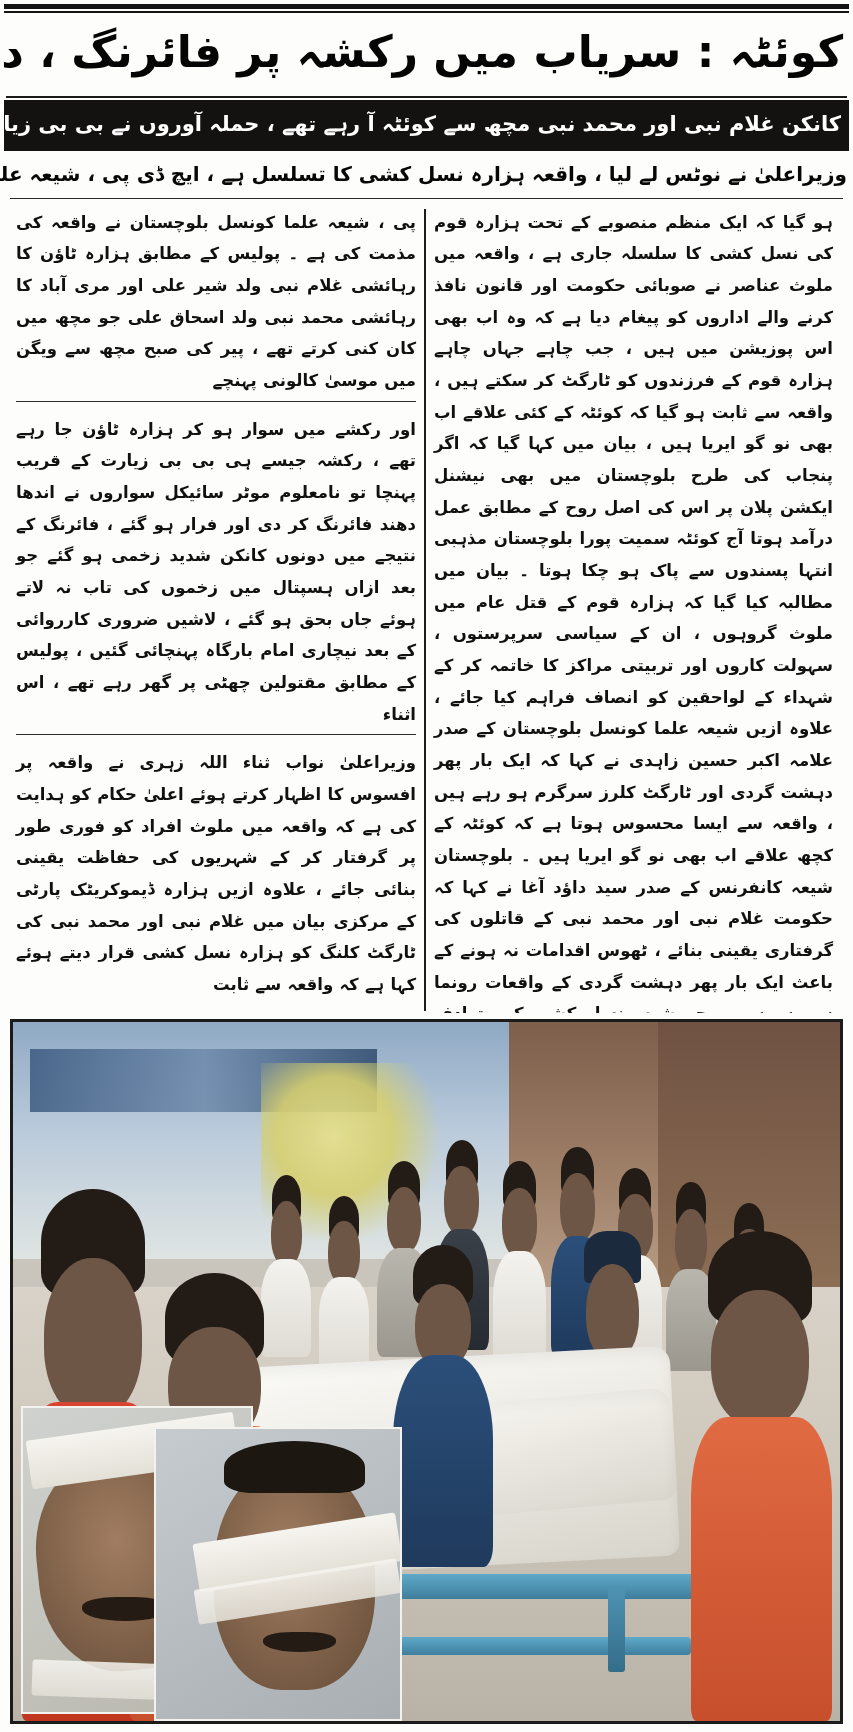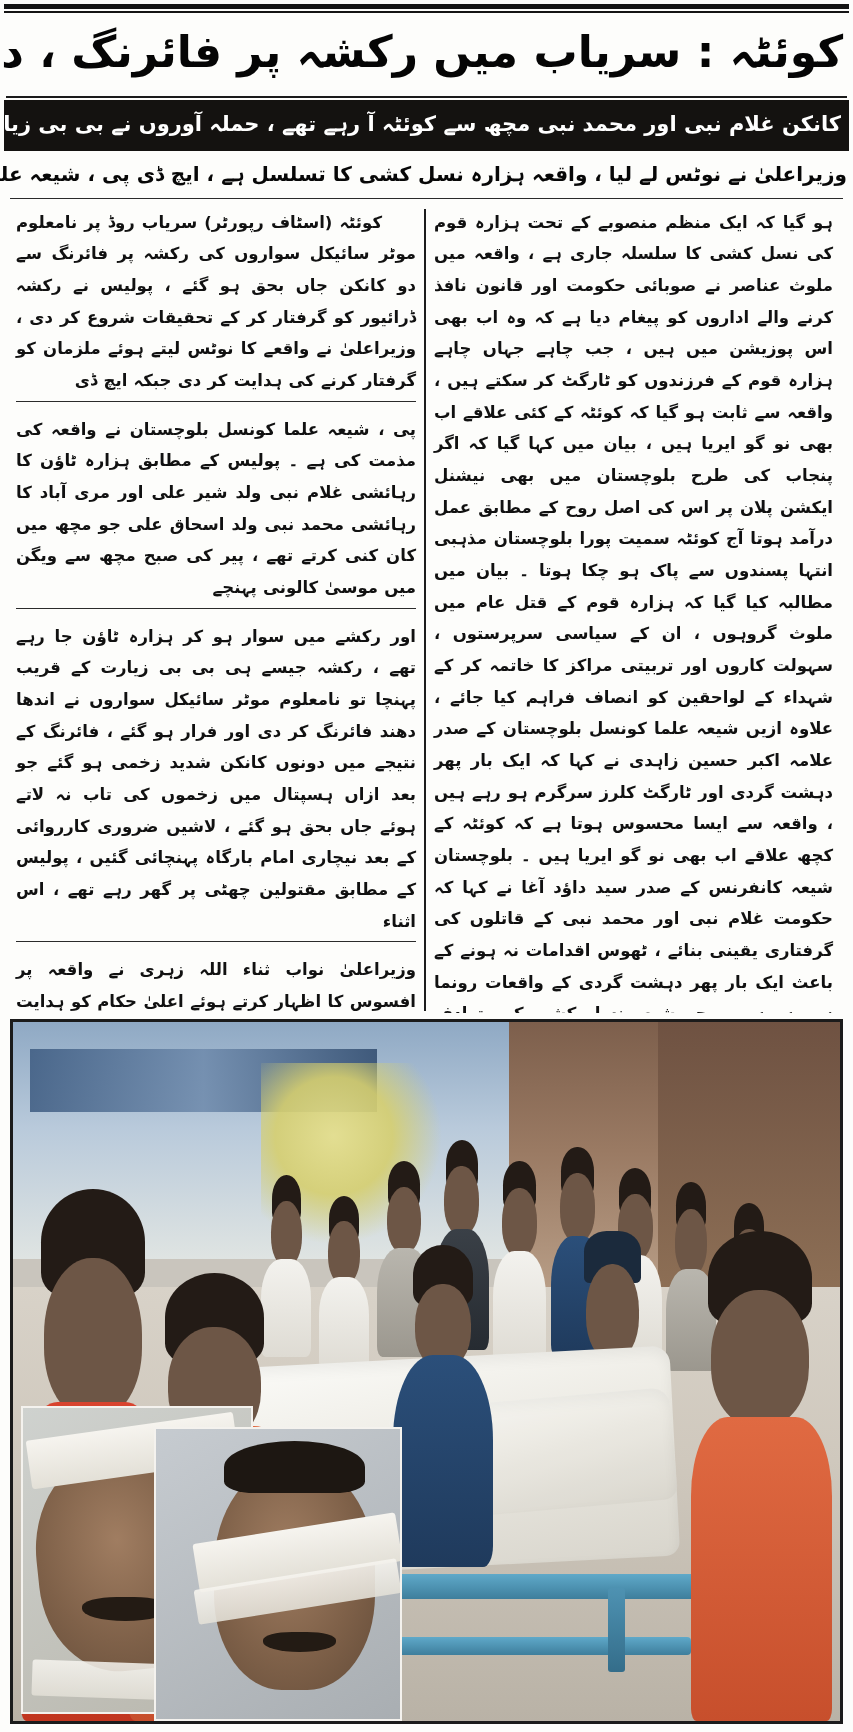--- a/index.html
+++ b/index.html
@@ -287,21 +287,20 @@
 
   <div class="banner">کانکن غلام نبی اور محمد نبی مچھ سے کوئٹہ آ رہے تھے ، حملہ آوروں نے بی بی زیارت کے قریب نشانہ بنایا</div>
 
   <div class="subhead2">وزیراعلیٰ نے نوٹس لے لیا ، واقعہ ہزارہ نسل کشی کا تسلسل ہے ، ایچ ڈی پی ، شیعہ علماء کونسل کا اظہارِ افسوس</div>
 
   <div class="rule-hair"></div>
 
   <div class="body-area">
 
     <div class="col col-right">
-      <p class="para lead">کوئٹہ (اسٹاف رپورٹر) سریاب روڈ پر نامعلوم موٹر سائیکل سواروں کی رکشہ پر فائرنگ سے دو کانکن جاں بحق ہو گئے ، پولیس نے رکشہ ڈرائیور کو گرفتار کر کے تحقیقات شروع کر دی ، وزیراعلیٰ نے واقعے کا نوٹس لیتے ہوئے ملزمان کو گرفتار کرنے کی ہدایت کر دی جبکہ ایچ ڈی</p>
       <p class="para nolead">پی ، شیعہ علما کونسل بلوچستان نے واقعہ کی مذمت کی ہے ۔ پولیس کے مطابق ہزارہ ٹاؤن کا رہائشی غلام نبی ولد شیر علی اور مری آباد کا رہائشی محمد نبی ولد اسحاق علی جو مچھ میں کان کنی کرتے تھے ، پیر کی صبح مچھ سے ویگن میں موسیٰ کالونی پہنچے</p>
       <p class="para nolead">اور رکشے میں سوار ہو کر ہزارہ ٹاؤن جا رہے تھے ، رکشہ جیسے ہی بی بی زیارت کے قریب پہنچا تو نامعلوم موٹر سائیکل سواروں نے اندھا دھند فائرنگ کر دی اور فرار ہو گئے ، فائرنگ کے نتیجے میں دونوں کانکن شدید زخمی ہو گئے جو بعد ازاں ہسپتال میں زخموں کی تاب نہ لاتے ہوئے جاں بحق ہو گئے ، لاشیں ضروری کارروائی کے بعد نیچاری امام بارگاہ پہنچائی گئیں ، پولیس کے مطابق مقتولین چھٹی پر گھر رہے تھے ، اس اثناء</p>
       <p class="para nolead">وزیراعلیٰ نواب ثناء اللہ زہری نے واقعہ پر افسوس کا اظہار کرتے ہوئے اعلیٰ حکام کو ہدایت کی ہے کہ واقعہ میں ملوث افراد کو فوری طور پر گرفتار کر کے شہریوں کی حفاظت یقینی بنائی جائے ، علاوہ ازیں ہزارہ ڈیموکریٹک پارٹی کے مرکزی بیان میں غلام نبی اور محمد نبی کی ٹارگٹ کلنگ کو ہزارہ نسل کشی قرار دیتے ہوئے کہا ہے کہ واقعہ سے ثابت</p>
     </div>
 
     <div class="col-divider"></div>
 
     <div class="col col-left">
       <p class="para nolead">ہو گیا کہ ایک منظم منصوبے کے تحت ہزارہ قوم کی نسل کشی کا سلسلہ جاری ہے ، واقعہ میں ملوث عناصر نے صوبائی حکومت اور قانون نافذ کرنے والے اداروں کو پیغام دیا ہے کہ وہ اب بھی اس پوزیشن میں ہیں ، جب چاہے جہاں چاہے ہزارہ قوم کے فرزندوں کو ٹارگٹ کر سکتے ہیں ، واقعہ سے ثابت ہو گیا کہ کوئٹہ کے کئی علاقے اب بھی نو گو ایریا ہیں ، بیان میں کہا گیا کہ اگر پنجاب کی طرح بلوچستان میں بھی نیشنل ایکشن پلان پر اس کی اصل روح کے مطابق عمل درآمد ہوتا آج کوئٹہ سمیت پورا بلوچستان مذہبی انتہا پسندوں سے پاک ہو چکا ہوتا ۔ بیان میں مطالبہ کیا گیا کہ ہزارہ قوم کے قتل عام میں ملوث گروہوں ، ان کے سیاسی سرپرستوں ، سہولت کاروں اور تربیتی مراکز کا خاتمہ کر کے شہداء کے لواحقین کو انصاف فراہم کیا جائے ، علاوہ ازیں شیعہ علما کونسل بلوچستان کے صدر علامہ اکبر حسین زاہدی نے کہا کہ ایک بار پھر دہشت گردی اور ٹارگٹ کلرز سرگرم ہو رہے ہیں ، واقعہ سے ایسا محسوس ہوتا ہے کہ کوئٹہ کے کچھ علاقے اب بھی نو گو ایریا ہیں ۔ بلوچستان شیعہ کانفرنس کے صدر سید داؤد آغا نے کہا کہ حکومت غلام نبی اور محمد نبی کے قاتلوں کی گرفتاری یقینی بنائے ، ٹھوس اقدامات نہ ہونے کے باعث ایک بار پھر دہشت گردی کے واقعات رونما ہو رہے ہیں ، جو شیعہ نسل کشی کے مترادف ہیں ، حکومت نیشنل ایکشن پلان کے تحت دہشت گردوں کے خلاف کارروائی عمل میں لائے ۔</p>
     </div>

